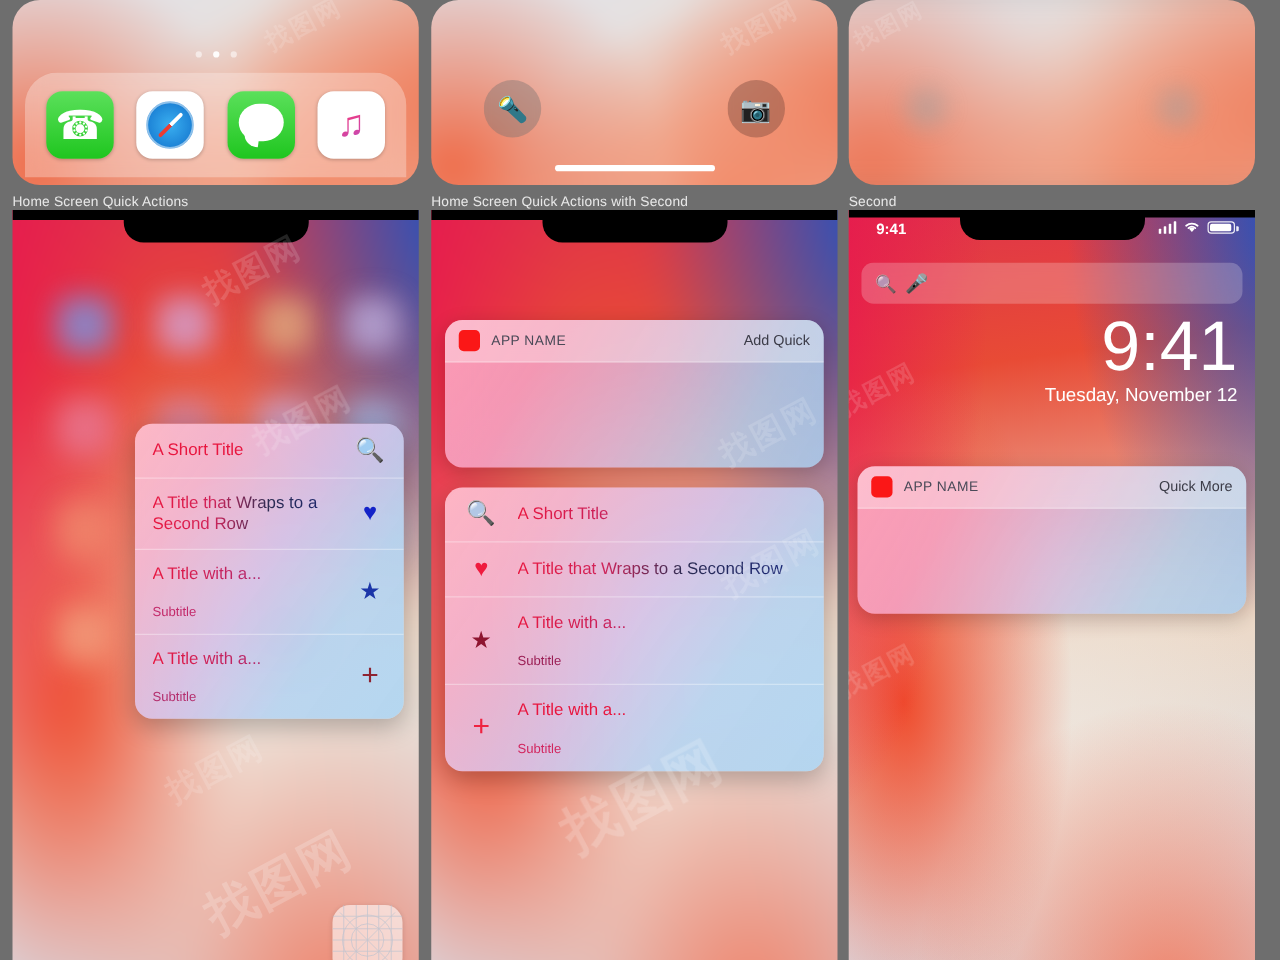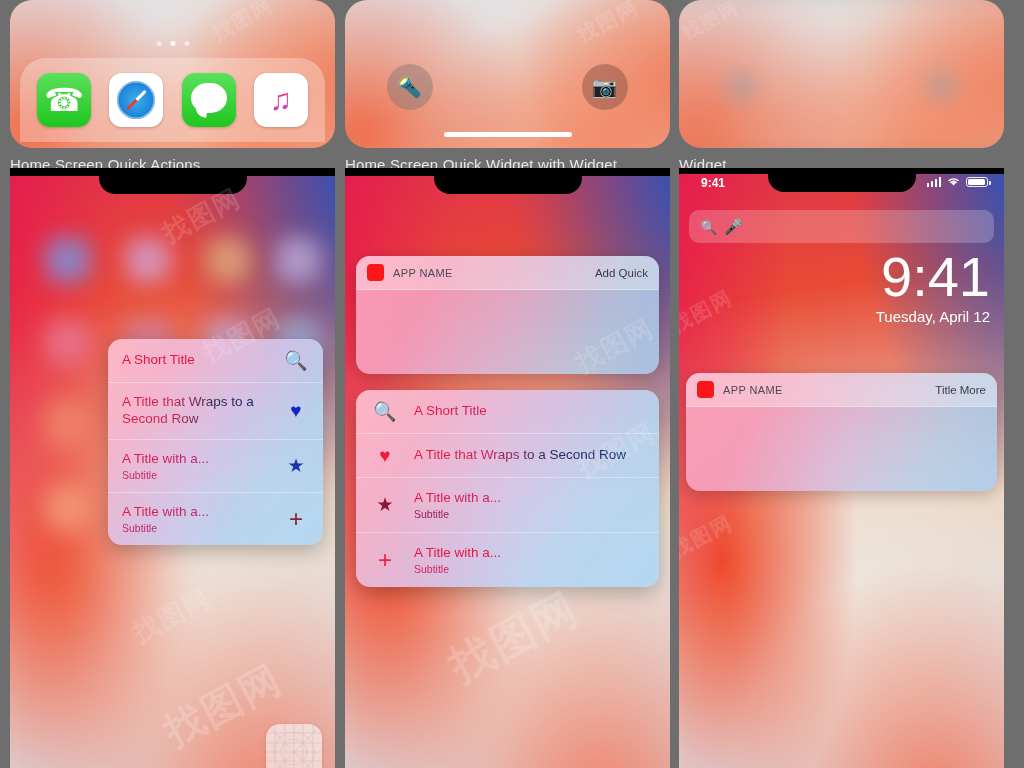--- a/index.html
+++ b/index.html
@@ -47,21 +47,21 @@
   .notch {
     position: absolute; top: 0; left: 50%; transform: translateX(-50%);
     background: #000; border-radius: 0 0 16px 16px;
   }
   .blackband { position:absolute; left:0; right:0; top:0; background:#000; }
 
   
   .caption {
     position: absolute;
     color: #e8e8e8;
-    font-size: 15px;
+    font-size: 11px;
     letter-spacing: .15px;
     white-space: nowrap;
   }
 
   
   
   #panel-dock { left: 10px; top: 0px; width: 325px; height: 148px; }
   #panel-dock .wall-warm { filter: blur(10px); }
   .dock-dots { position:absolute; top:41px; left:50%; transform:translateX(-50%); display:flex; gap:9px; }
   .dock-dots span { width:5px; height:5px; border-radius:50%; background:rgba(255,255,255,.55); }
@@ -139,21 +139,21 @@
   #qa-menu-1 { left: 98px; top: 171px; width: 215px; }
   .qa-row { display:flex; align-items:center; padding: 11px 14px; min-height: 44px;
             border-bottom: 1px solid rgba(255,255,255,.35); }
   .qa-row:last-child { border-bottom: none; }
   .qa-texts { flex:1; min-width:0; }
   .qa-title { font-size: 13.5px; color:#e8163f; line-height:1.25; }
   .qa-title.mix { background: linear-gradient(90deg,#e8163f 0%, #d0245a 30%, #2c2c52 58%, #14237a 100%);
                   -webkit-background-clip:text; background-clip:text; color:transparent; }
   .qa-title.mix2 { background: linear-gradient(90deg,#e8163f 0%, #b12c72 55%, #6a2ea8 100%);
                   -webkit-background-clip:text; background-clip:text; color:transparent; }
-  .qa-sub { font-size: 10.5px; color:#d2265f; margin-top: 1px; }
+  .qa-sub { font-size: 10.5px; color:#d2265f; margin-top: 16px; }
   .qa-icon { width: 26px; text-align:center; font-size: 19px; line-height:1; }
 
   
   #qa-menu-2 { left: 11px; top: 222px; width: 303px; }
   #qa-menu-2 .qa-row { padding: 12px 16px; }
   #qa-menu-2 .qa-icon { margin-right: 16px; }
 
   
   .widget {
     position:absolute; border-radius: 14px; overflow:hidden;
@@ -268,22 +268,22 @@
   <div class="panel" id="panel-blurred">
     <div class="phone-screen screen-round">
       <div class="wall-warm"></div>
       <div class="ghost" style="left:36px; bottom:36px;"></div>
       <div class="ghost" style="right:36px; bottom:36px;"></div>
       <div class="wm" style="left:2px; top:8px; font-size:18px;">找图网</div>
     </div>
   </div>
 
   <div class="caption" style="left:10px; top:156px;">Home Screen Quick Actions</div>
-  <div class="caption" style="left:345px; top:156px;">Home Screen Quick Widget with Widget</div>
-  <div class="caption" style="left:679px; top:156px;">Widget</div>
+  <div class="caption" style="left:345px; top:156px;">Home Screen Quick Actions with Second</div>
+  <div class="caption" style="left:679px; top:156px;">Second</div>
 
   <div class="panel phone-tall" id="panel-qa">
     <div class="phone-screen">
       <div class="wall-cool blurred"></div>
       <div class="blackband" style="height:8px;"></div>
       <div class="notch" style="width:148px; height:26px;"></div>
 
       <div class="blob" style="left:36px;  top:70px;  background:#7f8fd8;"></div>
       <div class="blob" style="left:116px; top:70px;  background:#d49ecb;"></div>
       <div class="blob" style="left:196px; top:70px;  background:#e0a57c;"></div>
@@ -433,28 +433,28 @@
         </div>
       </div>
 
       <div class="search-bar">
         <span class="search-icon">🔍</span>
         <span class="mic-icon">🎤</span>
       </div>
 
       <div class="lock-clock">
         <div class="lock-time">9:41</div>
-        <div class="lock-date">Tuesday, April 12</div>
+        <div class="lock-date">Tuesday, November 12</div>
       </div>
 
       <div class="widget" id="widget-right">
         <div class="widget-head">
           <div class="widget-appicon"></div>
           <div class="widget-appname">APP NAME</div>
-          <div class="widget-action">Title More</div>
+          <div class="widget-action">Quick More</div>
         </div>
         <div class="widget-body"></div>
       </div>
 
       <div class="wm" style="left:-10px; top:130px; font-size:20px;">找图网</div>
       <div class="wm" style="left:-10px; top:355px; font-size:20px;">找图网</div>
     </div>
   </div>
 
 </div>

